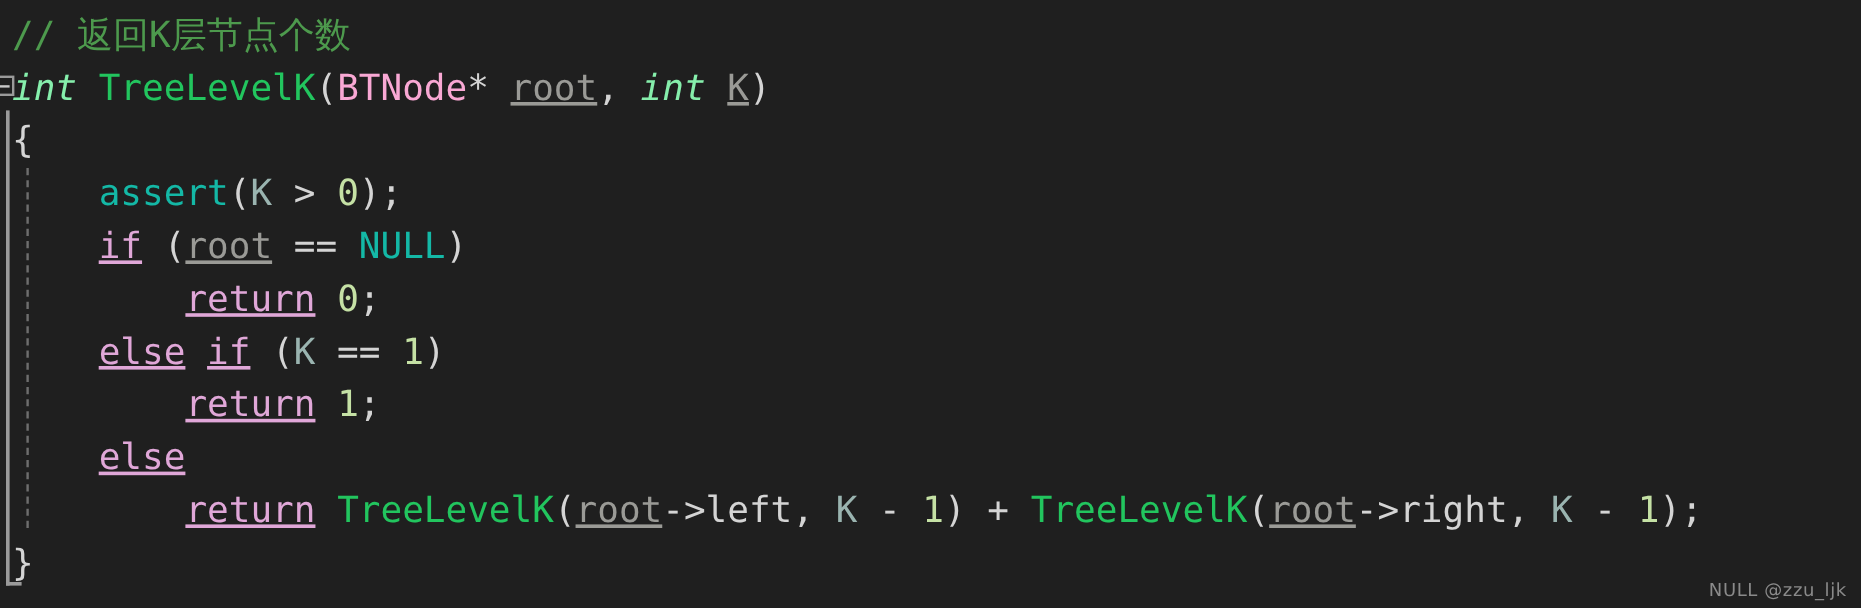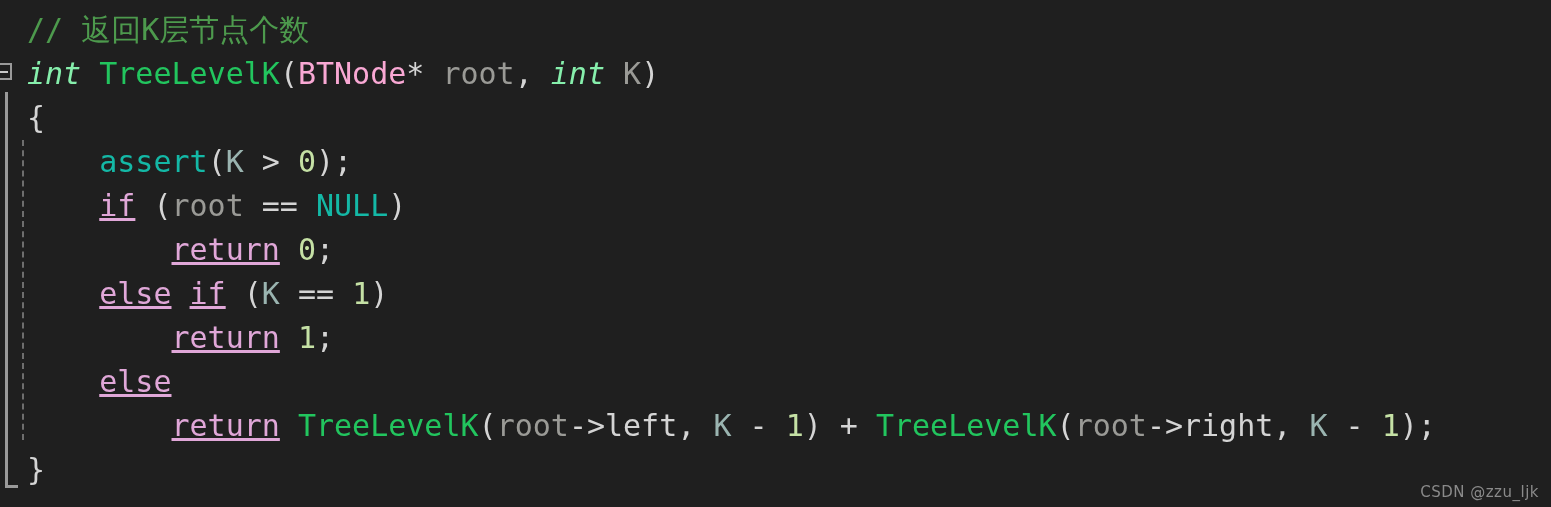--- a/index.html
+++ b/index.html
@@ -30,21 +30,20 @@
     padding: 8px 0 0 0;
     box-sizing: border-box;
     white-space: pre;
   }
   .line {
     position: relative;
     height: 44px;
     padding-left: 10px;
     box-sizing: border-box;
     white-space: pre;
-    margin-left: 17px;
   }
 
   
   .fold-bracket {
     position: absolute;
     left: 5px;
     top: 92px;
     width: 3px;
     height: 396px;
     background: #9a9a9a;
@@ -86,21 +85,21 @@
     border-left: 2px dashed #6e6e6e;
   }
 
   
   .tok-comment  { color: #4d9a4d; }
   .tok-keyword  { color: #e0a7d8; text-decoration: underline; }          
   .tok-type-kw  { color: #86efac; font-style: italic; }          
   .tok-usertype { color: #f9a8d4; }          
   .tok-func     { color: #22c55e; }          
   .tok-macro    { color: #14b8a6; }          
-  .tok-param    { color: #9a9a96; }          
+  .tok-param    { color: #9a9a96; text-decoration: underline; }          
   .tok-var      { color: #9ab4b0; }          
   .tok-number   { color: #c5e1a5; }          
   .tok-plain    { color: #d4d4d4; }          
   .tok-op       { color: #d4d4d4; }
 
   
   .watermark {
     position: absolute;
     right: 12px;
     bottom: 6px;
@@ -117,15 +116,15 @@
 <div id="editor">
 
   <div class="fold-marker"></div>
   <div class="fold-bracket"></div>
   <div class="fold-bracket-foot"></div>
 
   <div class="indent-guide"></div>
 
   <div class="code-area" id="code-area"><div class="line"><span class="tok-comment">// </span><span class="tok-comment cjk">返回K层节点个数</span></div><div class="line"><span class="tok-type-kw">int</span><span class="tok-plain"> </span><span class="tok-func">TreeLevelK</span><span class="tok-plain">(</span><span class="tok-usertype">BTNode</span><span class="tok-plain">* </span><span class="tok-param">root</span><span class="tok-plain">, </span><span class="tok-type-kw">int</span><span class="tok-plain"> </span><span class="tok-param">K</span><span class="tok-plain">)</span></div><div class="line"><span class="tok-plain">{</span></div><div class="line"><span class="tok-plain">    </span><span class="tok-macro">assert</span><span class="tok-plain">(</span><span class="tok-var">K</span><span class="tok-op"> &gt; </span><span class="tok-number">0</span><span class="tok-plain">);</span></div><div class="line"><span class="tok-plain">    </span><span class="tok-keyword">if</span><span class="tok-plain"> (</span><span class="tok-param">root</span><span class="tok-op"> == </span><span class="tok-macro">NULL</span><span class="tok-plain">)</span></div><div class="line"><span class="tok-plain">        </span><span class="tok-keyword">return</span><span class="tok-plain"> </span><span class="tok-number">0</span><span class="tok-plain">;</span></div><div class="line"><span class="tok-plain">    </span><span class="tok-keyword">else</span><span class="tok-plain"> </span><span class="tok-keyword">if</span><span class="tok-plain"> (</span><span class="tok-var">K</span><span class="tok-op"> == </span><span class="tok-number">1</span><span class="tok-plain">)</span></div><div class="line"><span class="tok-plain">        </span><span class="tok-keyword">return</span><span class="tok-plain"> </span><span class="tok-number">1</span><span class="tok-plain">;</span></div><div class="line"><span class="tok-plain">    </span><span class="tok-keyword">else</span></div><div class="line"><span class="tok-plain">        </span><span class="tok-keyword">return</span><span class="tok-plain"> </span><span class="tok-func">TreeLevelK</span><span class="tok-plain">(</span><span class="tok-param">root</span><span class="tok-plain">-&gt;</span><span class="tok-plain">left</span><span class="tok-plain">, </span><span class="tok-var">K</span><span class="tok-op"> - </span><span class="tok-number">1</span><span class="tok-plain">) + </span><span class="tok-func">TreeLevelK</span><span class="tok-plain">(</span><span class="tok-param">root</span><span class="tok-plain">-&gt;</span><span class="tok-plain">right</span><span class="tok-plain">, </span><span class="tok-var">K</span><span class="tok-op"> - </span><span class="tok-number">1</span><span class="tok-plain">);</span></div><div class="line"><span class="tok-plain">}</span></div></div>
 
-  <div class="watermark">CSDN @zzu_ljk</div>
+  <div class="watermark">NULL @zzu_ljk</div>
 
 </div>
 
 </body></html>

